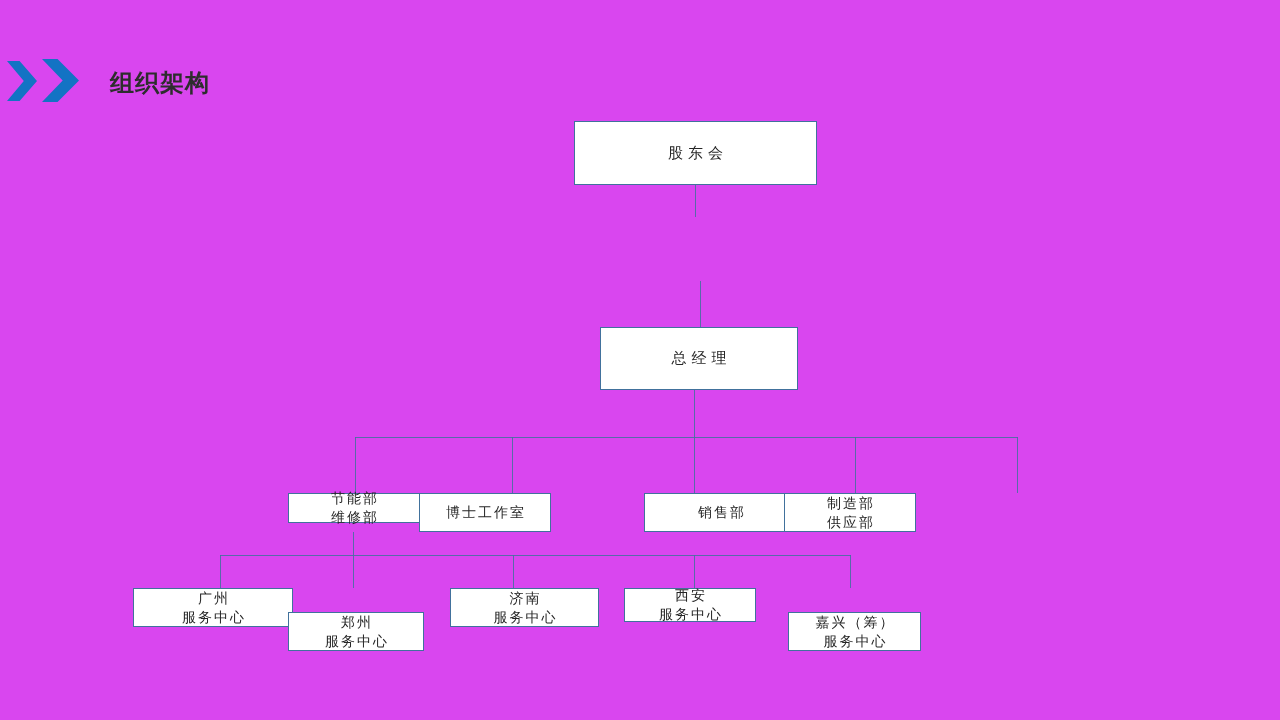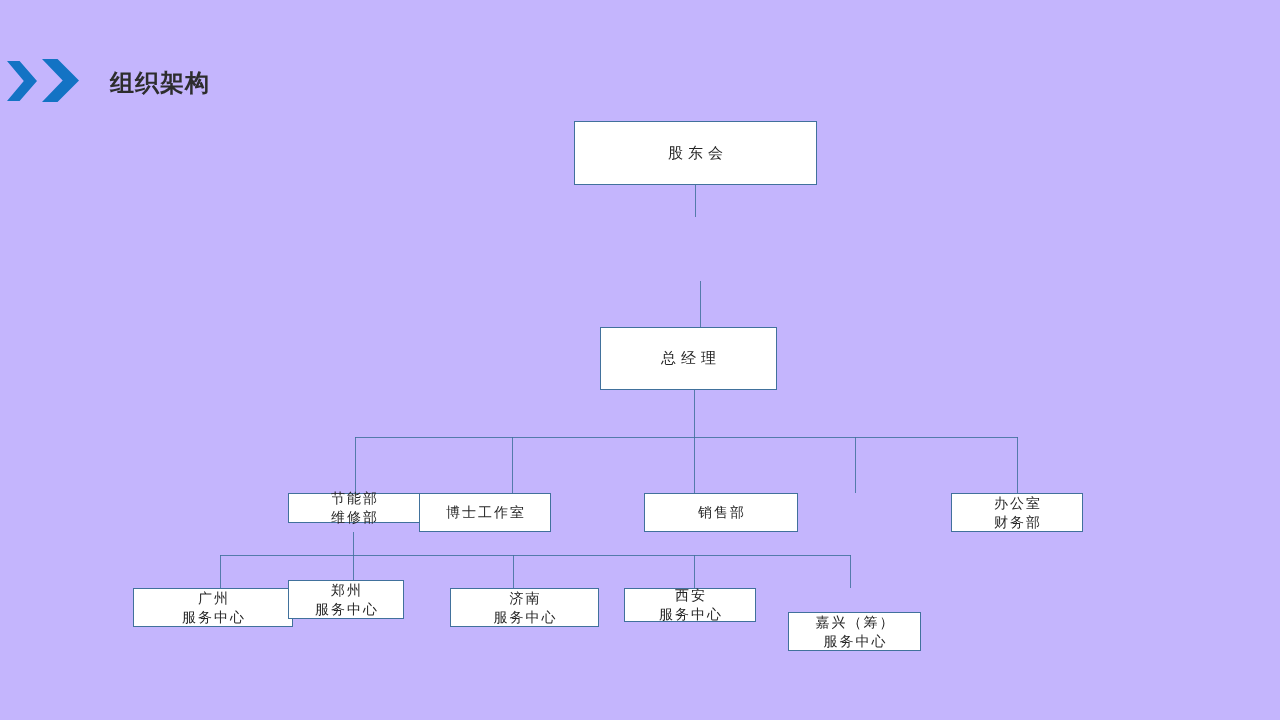--- a/index.html
+++ b/index.html
@@ -5,21 +5,21 @@
   html, body {
     margin: 0;
     padding: 0;
     background: #ffffff;
     font-family: "Liberation Sans", "DejaVu Sans", sans-serif;
   }
   .slide {
     position: relative;
     width: 1280px;
     height: 720px;
-    background: #c4b5fd;
+    background: #d946ef;
     overflow: hidden;
   }
 
   
   .chevrons {
     position: absolute;
     left: 7px;
     top: 59px;
     width: 80px;
     height: 44px;
@@ -115,44 +115,44 @@
   <div class="vline" style="left:353px;top:532px;height:56px"></div>
   <div class="hline" style="left:220px;top:555px;width:631px"></div>
   <div class="vline" style="left:220px;top:555px;height:33px"></div>
   <div class="vline" style="left:513px;top:555px;height:33px"></div>
   <div class="vline" style="left:694px;top:555px;height:33px"></div>
   <div class="vline" style="left:850px;top:555px;height:33px"></div>
 
   <div class="node lg" style="left:574px;top:121px;width:243px;height:64px">
     <span class="ln">股东会</span>
   </div>
-  <div class="node lg" style="left:600px;top:327px;width:177px;height:63px">
+  <div class="node lg" style="left:600px;top:327px;width:198px;height:63px">
     <span class="ln">总经理</span>
   </div>
 
   <div class="node sm" style="left:288px;top:493px;width:132px;height:30px">
     <span class="ln">节能部</span>
     <span class="ln">维修部</span>
   </div>
   <div class="node sm" style="left:419px;top:493px;width:132px;height:39px">
     <span class="ln">博士工作室</span>
   </div>
   <div class="node sm" style="left:644px;top:493px;width:154px;height:39px">
     <span class="ln">销售部</span>
   </div>
-  <div class="node sm" style="left:951px;top:493px;width:132px;height:39px">
-    <span class="ln">办公室</span>
-    <span class="ln">财务部</span>
+  <div class="node sm" style="left:784px;top:493px;width:132px;height:39px">
+    <span class="ln">制造部</span>
+    <span class="ln">供应部</span>
   </div>
 
   <div class="node sm" style="left:133px;top:588px;width:160px;height:39px">
     <span class="ln">广州</span>
     <span class="ln">服务中心</span>
   </div>
-  <div class="node sm" style="left:288px;top:580px;width:116px;height:39px">
+  <div class="node sm" style="left:288px;top:612px;width:136px;height:39px">
     <span class="ln">郑州</span>
     <span class="ln">服务中心</span>
   </div>
   <div class="node sm" style="left:450px;top:588px;width:149px;height:39px">
     <span class="ln">济南</span>
     <span class="ln">服务中心</span>
   </div>
   <div class="node sm" style="left:624px;top:588px;width:132px;height:34px">
     <span class="ln">西安</span>
     <span class="ln">服务中心</span>

